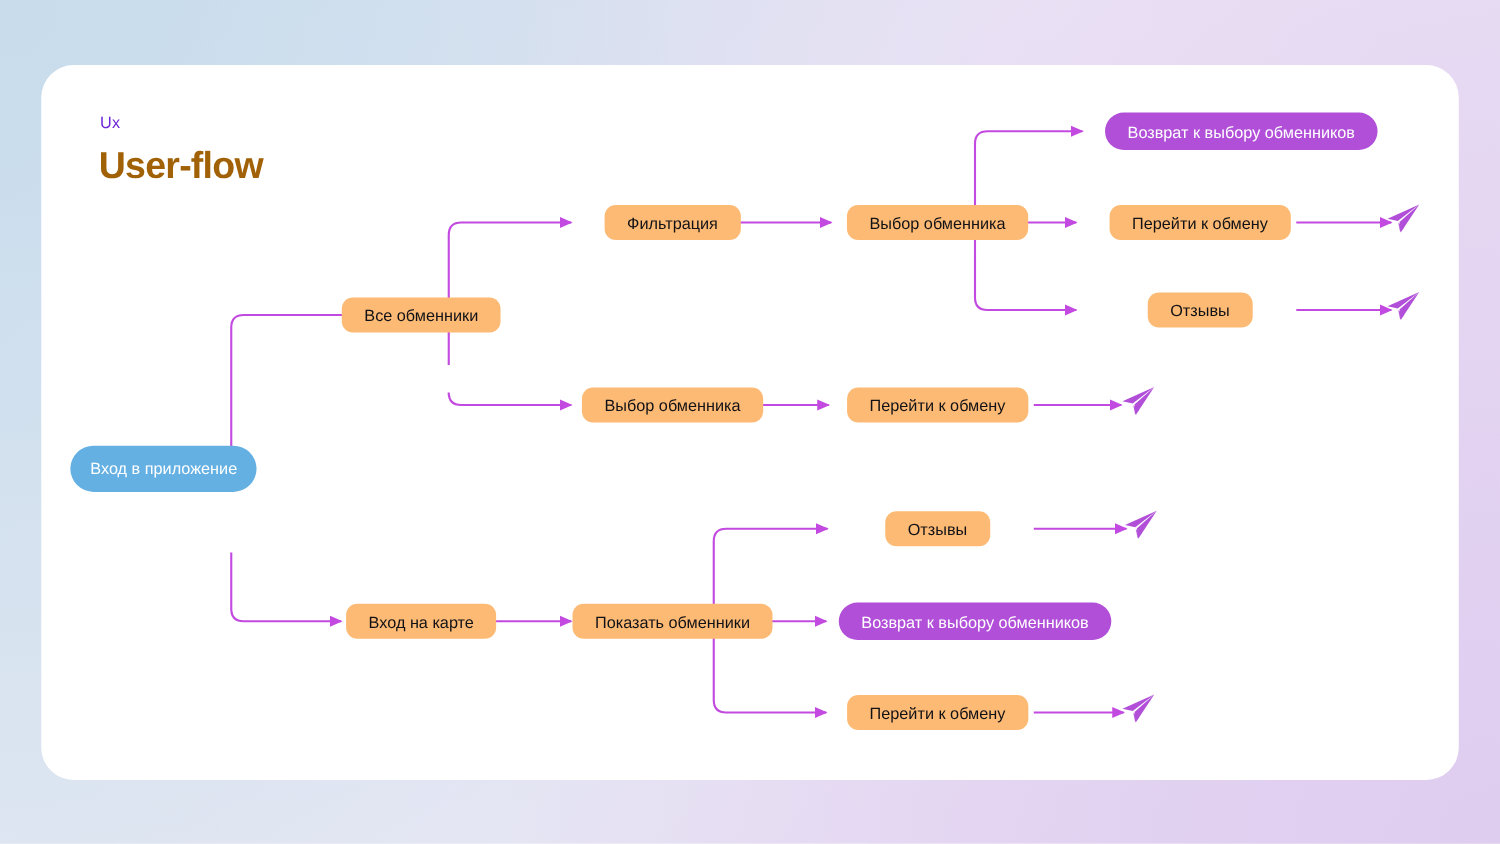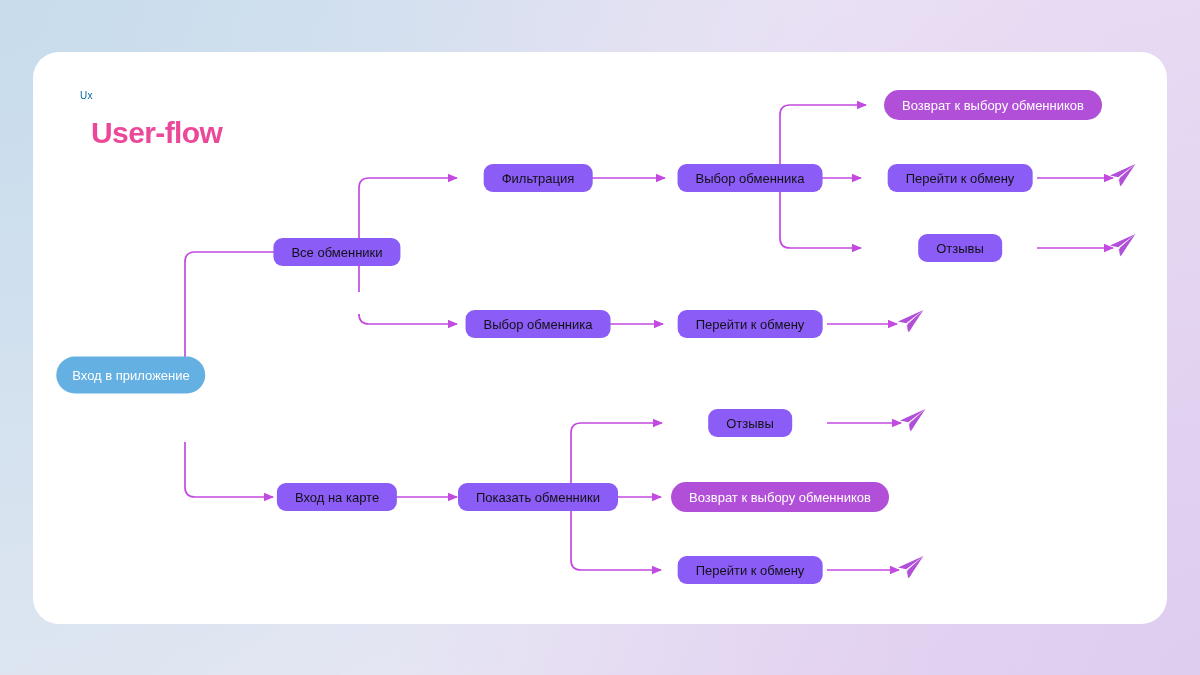--- a/index.html
+++ b/index.html
@@ -22,39 +22,39 @@
   #card {
     position: absolute;
     left: 33px; top: 52px;
     width: 1134px; height: 572px;
     background: #ffffff;
     border-radius: 26px;
     overflow: hidden;
   }
   #eyebrow {
     position: absolute; left: 47px; top: 38px;
-    font-size: 10px; color: #0369a1; letter-spacing: .2px;
+    font-size: 13px; color: #6d28d9; letter-spacing: .2px;
   }
   #title {
-    position: absolute; left: 58px; top: 64px;
-    font-size: 30px; font-weight: bold; color: #ec4899;
+    position: absolute; left: 46px; top: 64px;
+    font-size: 30px; font-weight: bold; color: #a16207;
     letter-spacing: -.6px;
   }
   #svg-layer { position: absolute; left: 0; top: 0; width: 1134px; height: 572px; }
 
   .node {
     position: absolute;
     display: flex; align-items: center; justify-content: flex-end;
     white-space: nowrap;
     font-size: 13px;
     transform: translate(-50%, -50%);
     border-radius: 999px;
   }
   .node.chip {
-    background: #8b5cf6; color: #121216;
+    background: #fdba74; color: #121216;
     padding: 0 18px; height: 28px;
     border-radius: 9px;
   }
   .node.start {
     background: #64b0e3; color: #ffffff;
     padding: 0 16px; height: 37px;
   }
   .node.accent {
     background: #b14fd8; color: #ffffff;
     padding: 0 18px; height: 30px;

